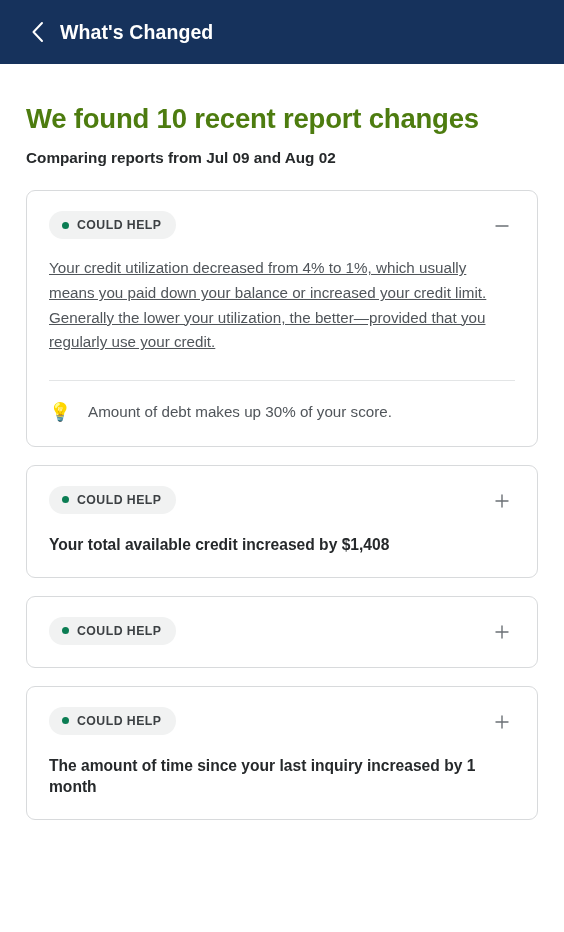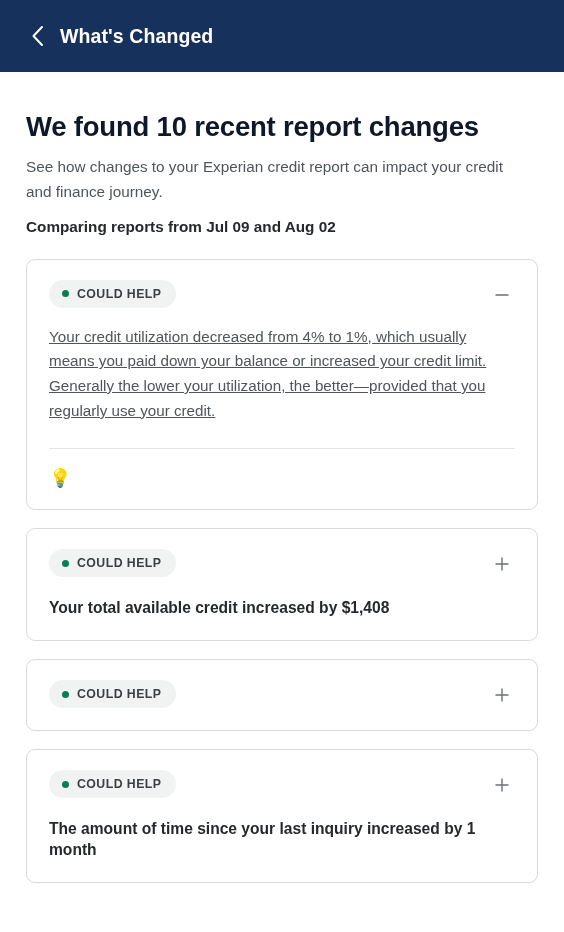--- a/index.html
+++ b/index.html
@@ -11,21 +11,21 @@
 
   body {
     background: #ffffff;
     font-family: "Liberation Sans", sans-serif;
     color: #2b2b2b;
     overflow: hidden;
   }
 
   
   .app-header {
-    height: 72px;
+    height: 64px;
     background: #16325c;
     display: flex;
     align-items: center;
     padding: 0 0 0 22px;
   }
 
   .back-btn {
     width: 30px;
     height: 30px;
     display: flex;
@@ -49,21 +49,21 @@
   }
 
   
   .page {
     padding: 0 26px;
   }
 
   .page-title {
     font-size: 27.5px;
     font-weight: bold;
-    color: #0f172a;
+    color: #4d7c0f;
     letter-spacing: -0.2px;
     margin-top: 39px;
     line-height: 1.18;
   }
 
   .page-subtitle {
     font-size: 15.3px;
     color: #50555a;
     line-height: 1.58;
     margin-top: 12px;
@@ -195,21 +195,20 @@
       </svg>
     </span>
   </button>
   <div class="header-title">What's Changed</div>
 </div>
 
 <div class="page">
 
   <h1 class="page-title">We found 10 recent report changes</h1>
 
-  <p class="page-subtitle">See how changes to your Experian credit report can impact your credit and finance journey.</p>
 
   <p class="compare-line">Comparing reports from Jul 09 and Aug 02</p>
 
   <div class="card-list">
 
     <div class="card expanded">
       <div class="card-top">
         <div class="badge">
           <span class="badge-dot"></span>
           <span class="badge-label">COULD HELP</span>
@@ -219,20 +218,21 @@
             <svg width="18" height="18" viewBox="0 0 18 18" fill="none">
               <path d="M3 9 H15" stroke="#6b7075" stroke-width="1.4" stroke-linecap="round"></path>
             </svg>
           </span>
         </button>
       </div>
       <div class="card-body-text">Your credit utilization decreased from 4% to 1%, which usually means you paid down your balance or increased your credit limit. Generally the lower your utilization, the better—provided that you regularly use your credit.</div>
       <div class="card-divider"></div>
       <div class="tip-row">
         <span class="tip-icon">💡</span>
+        <span class="tip-text">Amount of debt makes up 30% of your score.</span>
       </div>
     </div>
 
     <div class="card collapsed">
       <div class="card-top">
         <div class="badge">
           <span class="badge-dot"></span>
           <span class="badge-label">COULD HELP</span>
         </div>
         <button class="toggle-btn">

